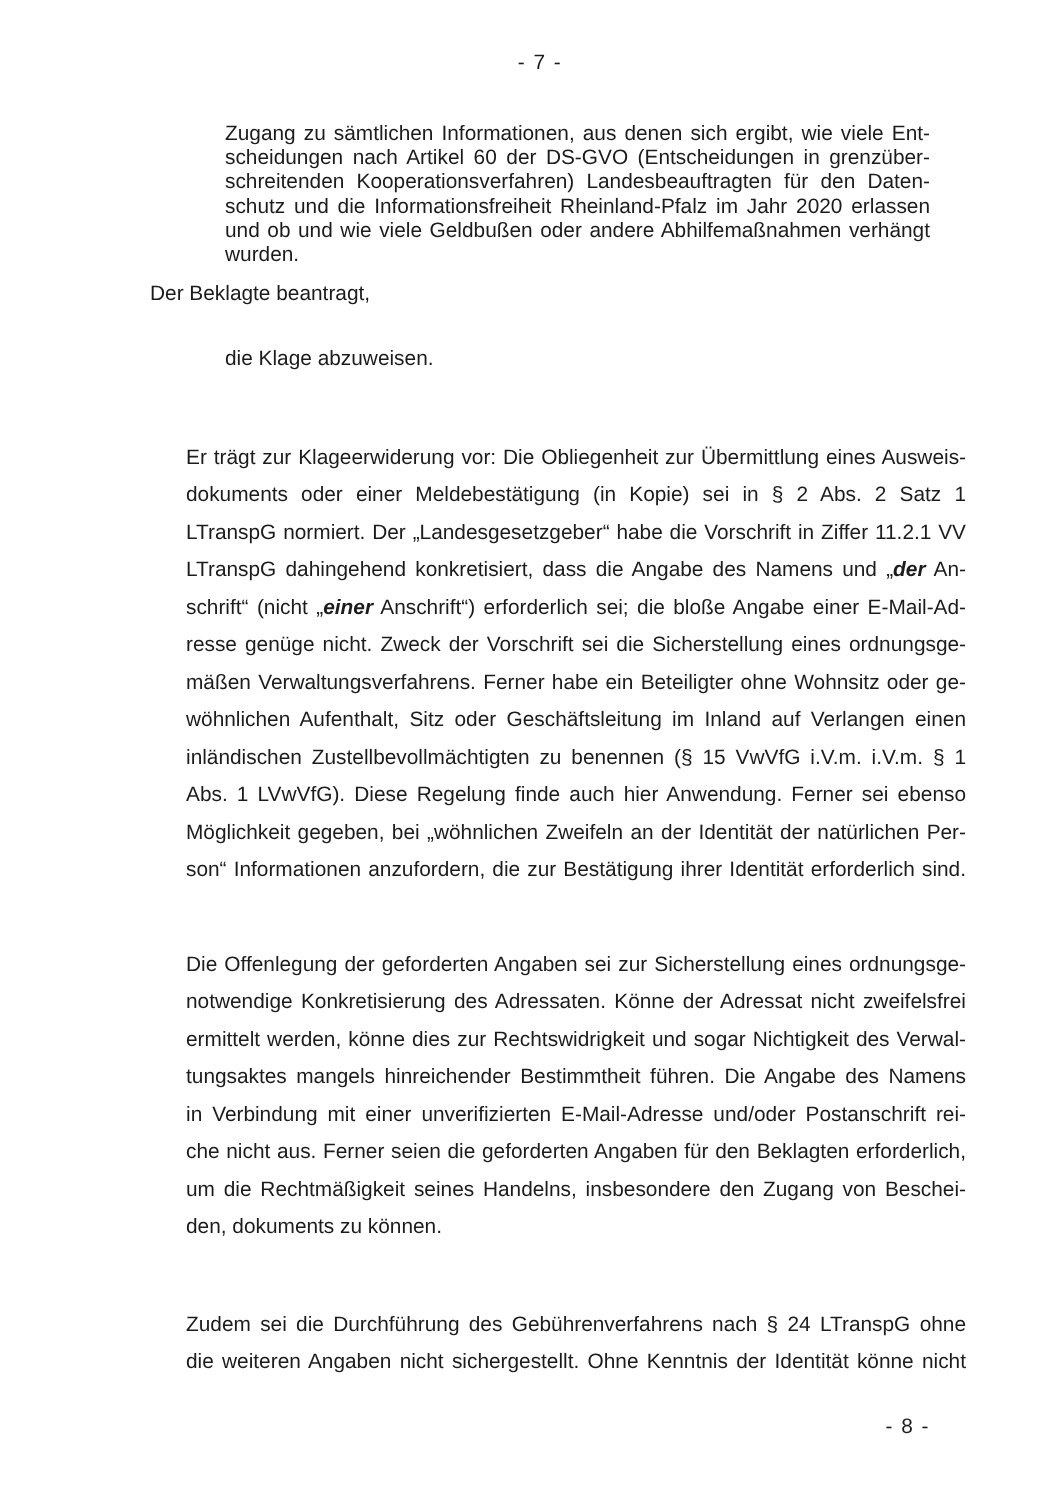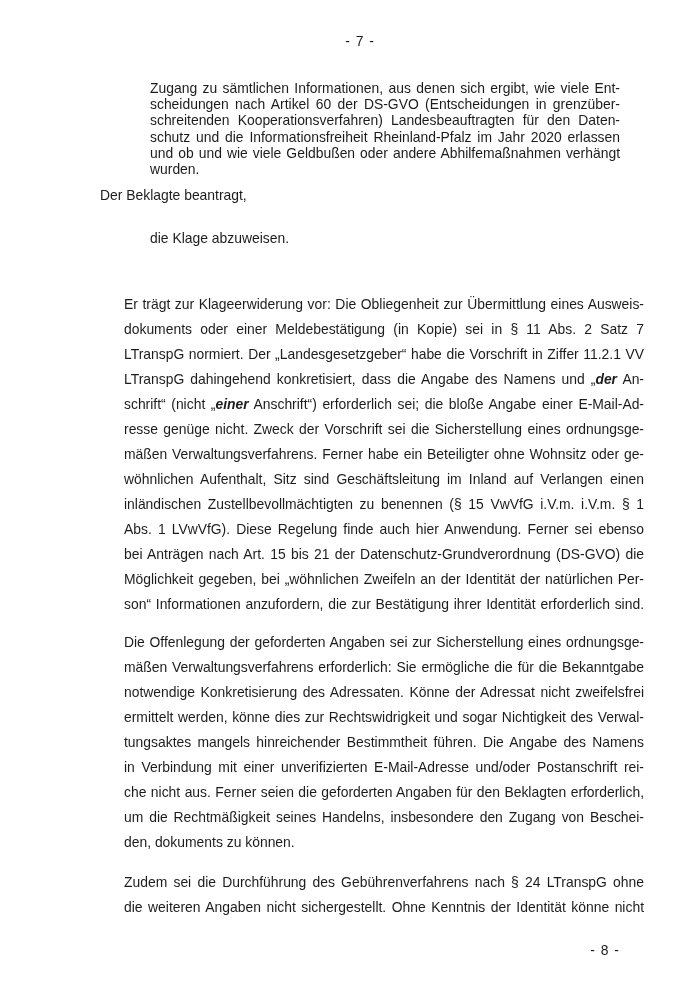--- a/index.html
+++ b/index.html
@@ -91,37 +91,35 @@
     <div class="jline">und ob und wie viele Geldbußen oder andere Abhilfemaßnahmen verhängt</div>
     <div class="lline">wurden.</div>
   </div>
 
   <div class="intro-line">Der Beklagte beantragt,</div>
 
   <div class="petition-line">die Klage abzuweisen.</div>
 
   <div class="para para-1">
     <div class="jline">Er trägt zur Klageerwiderung vor: Die Obliegenheit zur Übermittlung eines Ausweis-</div>
-    <div class="jline">dokuments oder einer Meldebestätigung (in Kopie) sei in § 11 Abs. 2 Satz 7</div>
+    <div class="jline">dokuments oder einer Meldebestätigung (in Kopie) sei in § 2 Abs. 2 Satz 1</div>
     <div class="jline">LTranspG normiert. Der „Landesgesetzgeber“ habe die Vorschrift in Ziffer 11.2.1 VV</div>
     <div class="jline"><span>LTranspG dahingehend konkretisiert, dass die Angabe des Namens und „</span><i>der</i><span> An-</span></div>
     <div class="jline"><span>schrift“ (nicht „</span><i>einer</i><span> Anschrift“) erforderlich sei; die bloße Angabe einer E-Mail-Ad-</span></div>
     <div class="jline">resse genüge nicht. Zweck der Vorschrift sei die Sicherstellung eines ordnungsge-</div>
     <div class="jline">mäßen Verwaltungsverfahrens. Ferner habe ein Beteiligter ohne Wohnsitz oder ge-</div>
-    <div class="jline">wöhnlichen Aufenthalt, Sitz sind Geschäftsleitung im Inland auf Verlangen einen</div>
+    <div class="jline">wöhnlichen Aufenthalt, Sitz oder Geschäftsleitung im Inland auf Verlangen einen</div>
     <div class="jline">inländischen Zustellbevollmächtigten zu benennen (§ 15 VwVfG i.V.m. i.V.m. § 1</div>
     <div class="jline">Abs. 1 LVwVfG). Diese Regelung finde auch hier Anwendung. Ferner sei ebenso</div>
-    <div class="jline">bei Anträgen nach Art. 15 bis 21 der Datenschutz-Grundverordnung (DS-GVO) die</div>
     <div class="jline">Möglichkeit gegeben, bei „wöhnlichen Zweifeln an der Identität der natürlichen Per-</div>
     <div class="jline">son“ Informationen anzufordern, die zur Bestätigung ihrer Identität erforderlich sind.</div>
   </div>
 
   <div class="para para-2">
     <div class="jline">Die Offenlegung der geforderten Angaben sei zur Sicherstellung eines ordnungsge-</div>
-    <div class="jline">mäßen Verwaltungsverfahrens erforderlich: Sie ermögliche die für die Bekanntgabe</div>
     <div class="jline">notwendige Konkretisierung des Adressaten. Könne der Adressat nicht zweifelsfrei</div>
     <div class="jline">ermittelt werden, könne dies zur Rechtswidrigkeit und sogar Nichtigkeit des Verwal-</div>
     <div class="jline">tungsaktes mangels hinreichender Bestimmtheit führen. Die Angabe des Namens</div>
     <div class="jline">in Verbindung mit einer unverifizierten E-Mail-Adresse und/oder Postanschrift rei-</div>
     <div class="jline">che nicht aus. Ferner seien die geforderten Angaben für den Beklagten erforderlich,</div>
     <div class="jline">um die Rechtmäßigkeit seines Handelns, insbesondere den Zugang von Beschei-</div>
     <div class="lline">den, dokuments zu können.</div>
   </div>
 
   <div class="para para-3">

